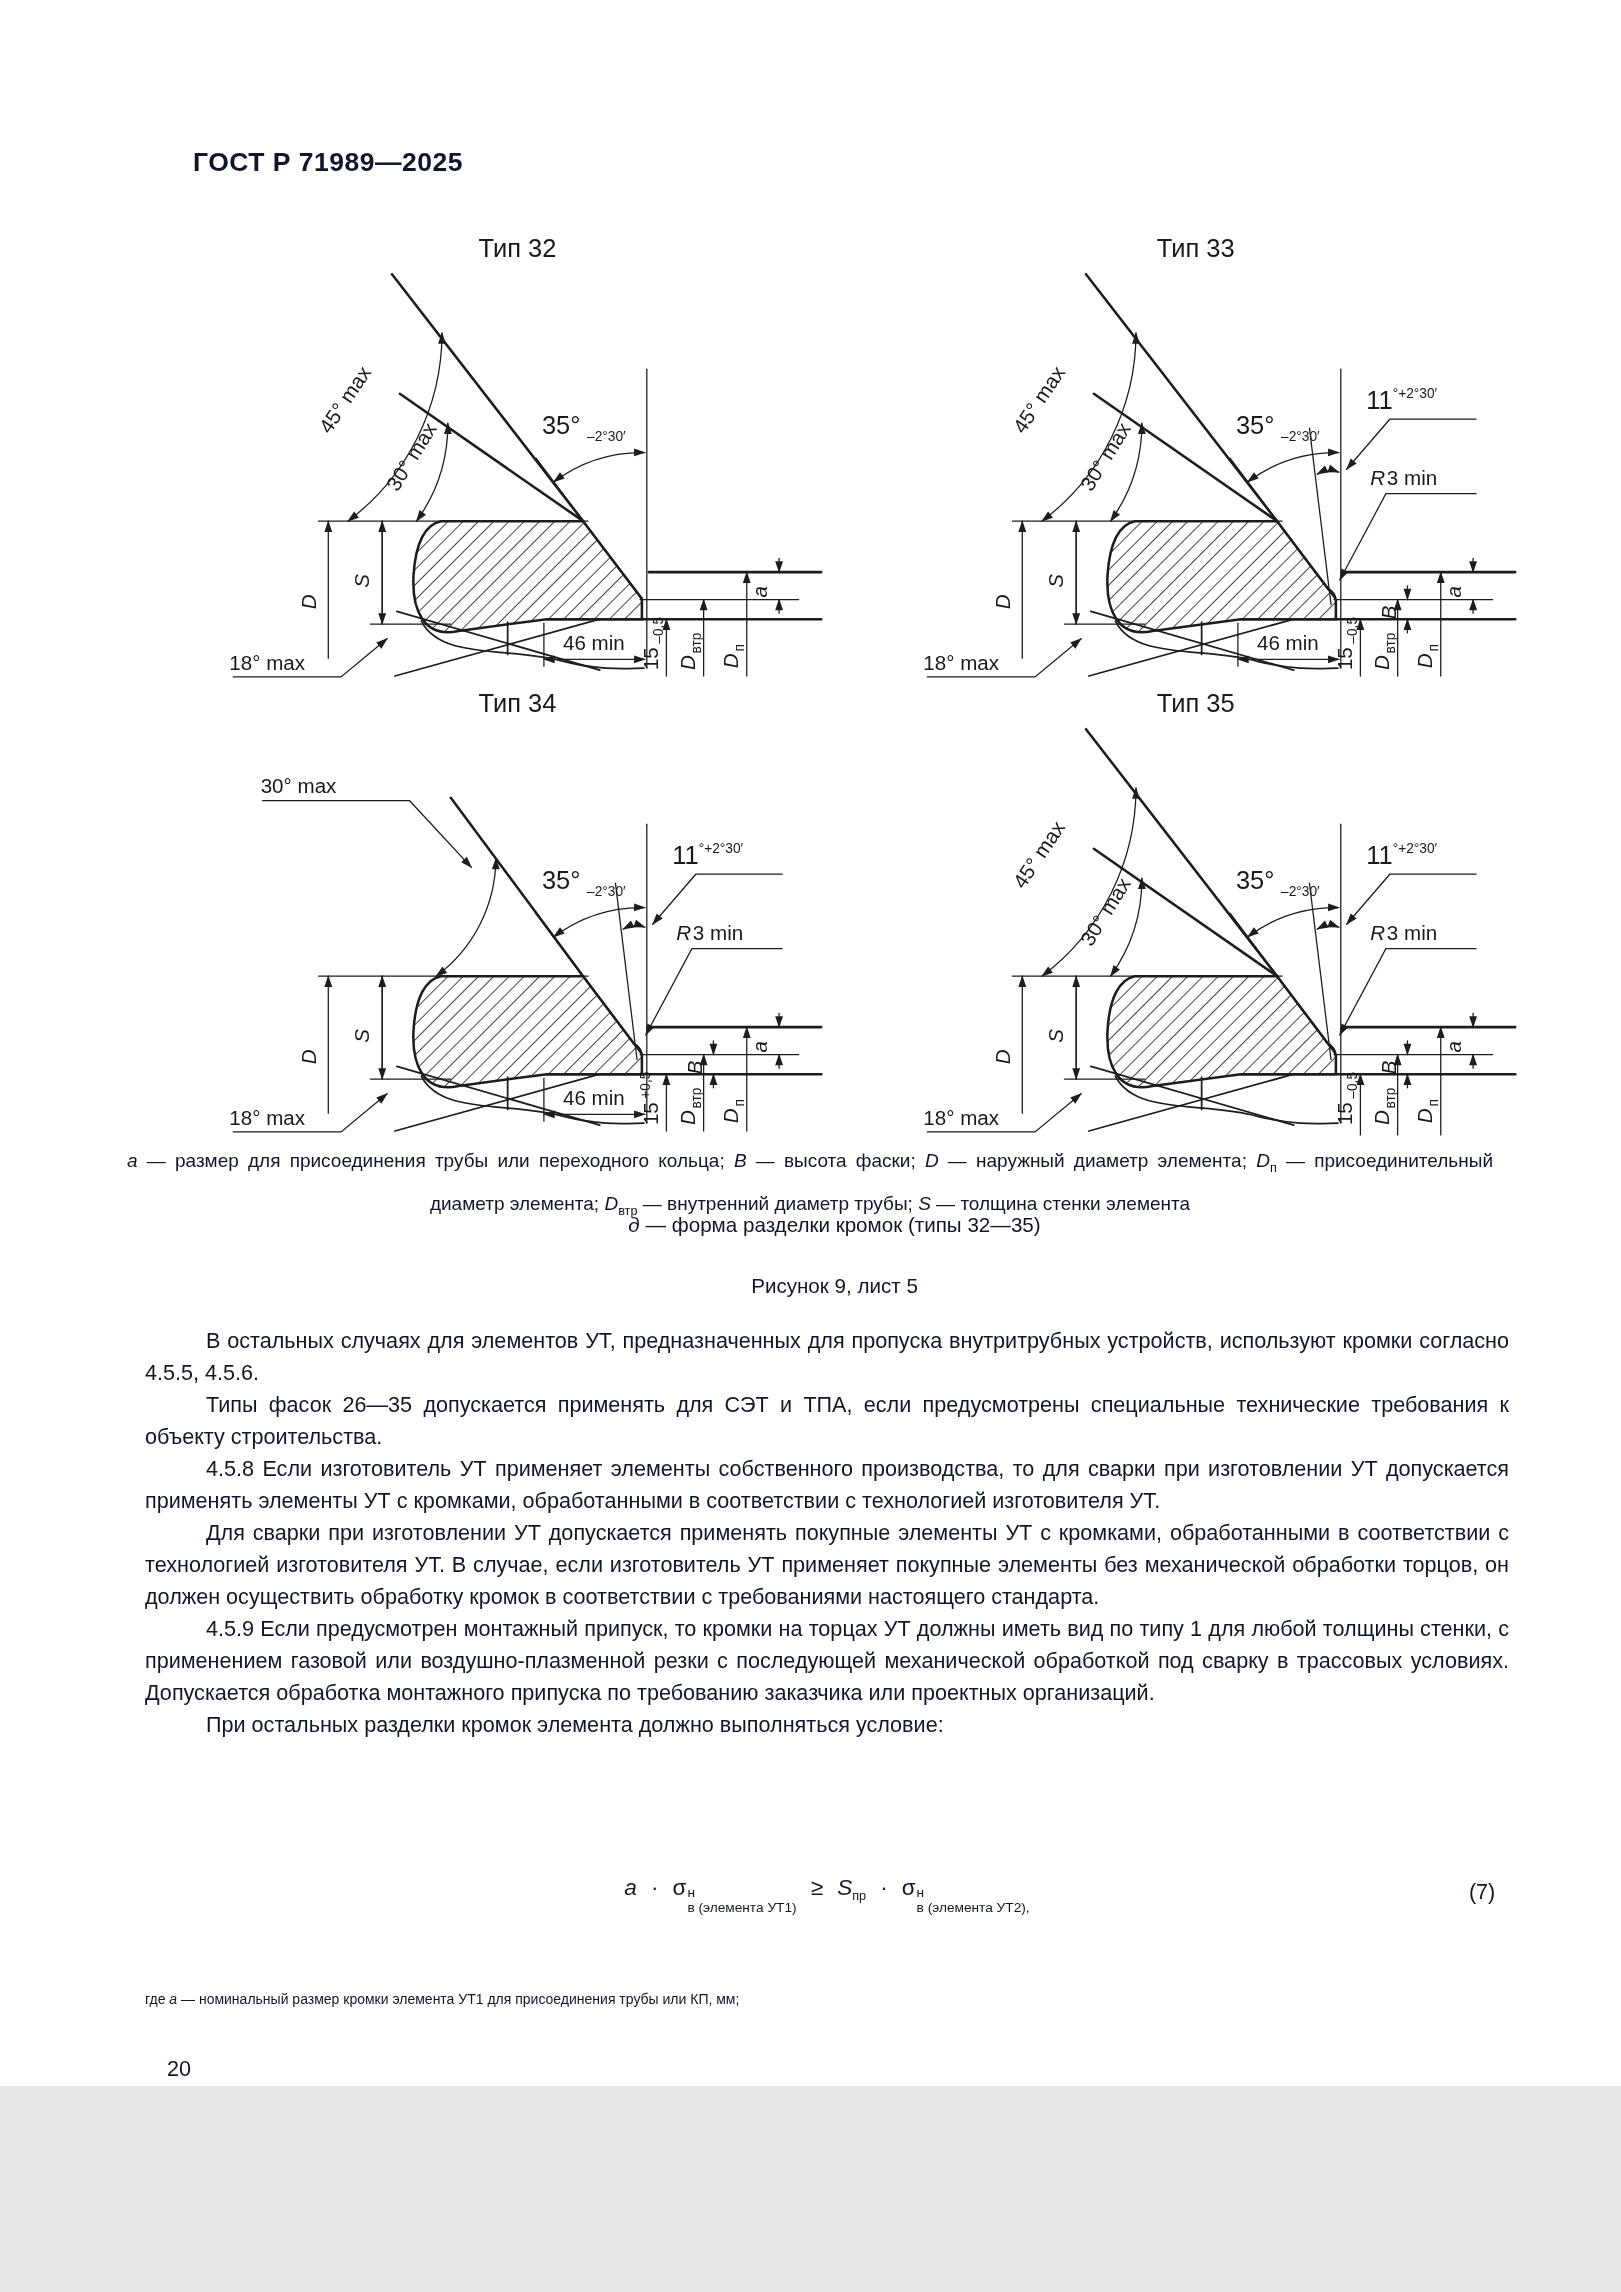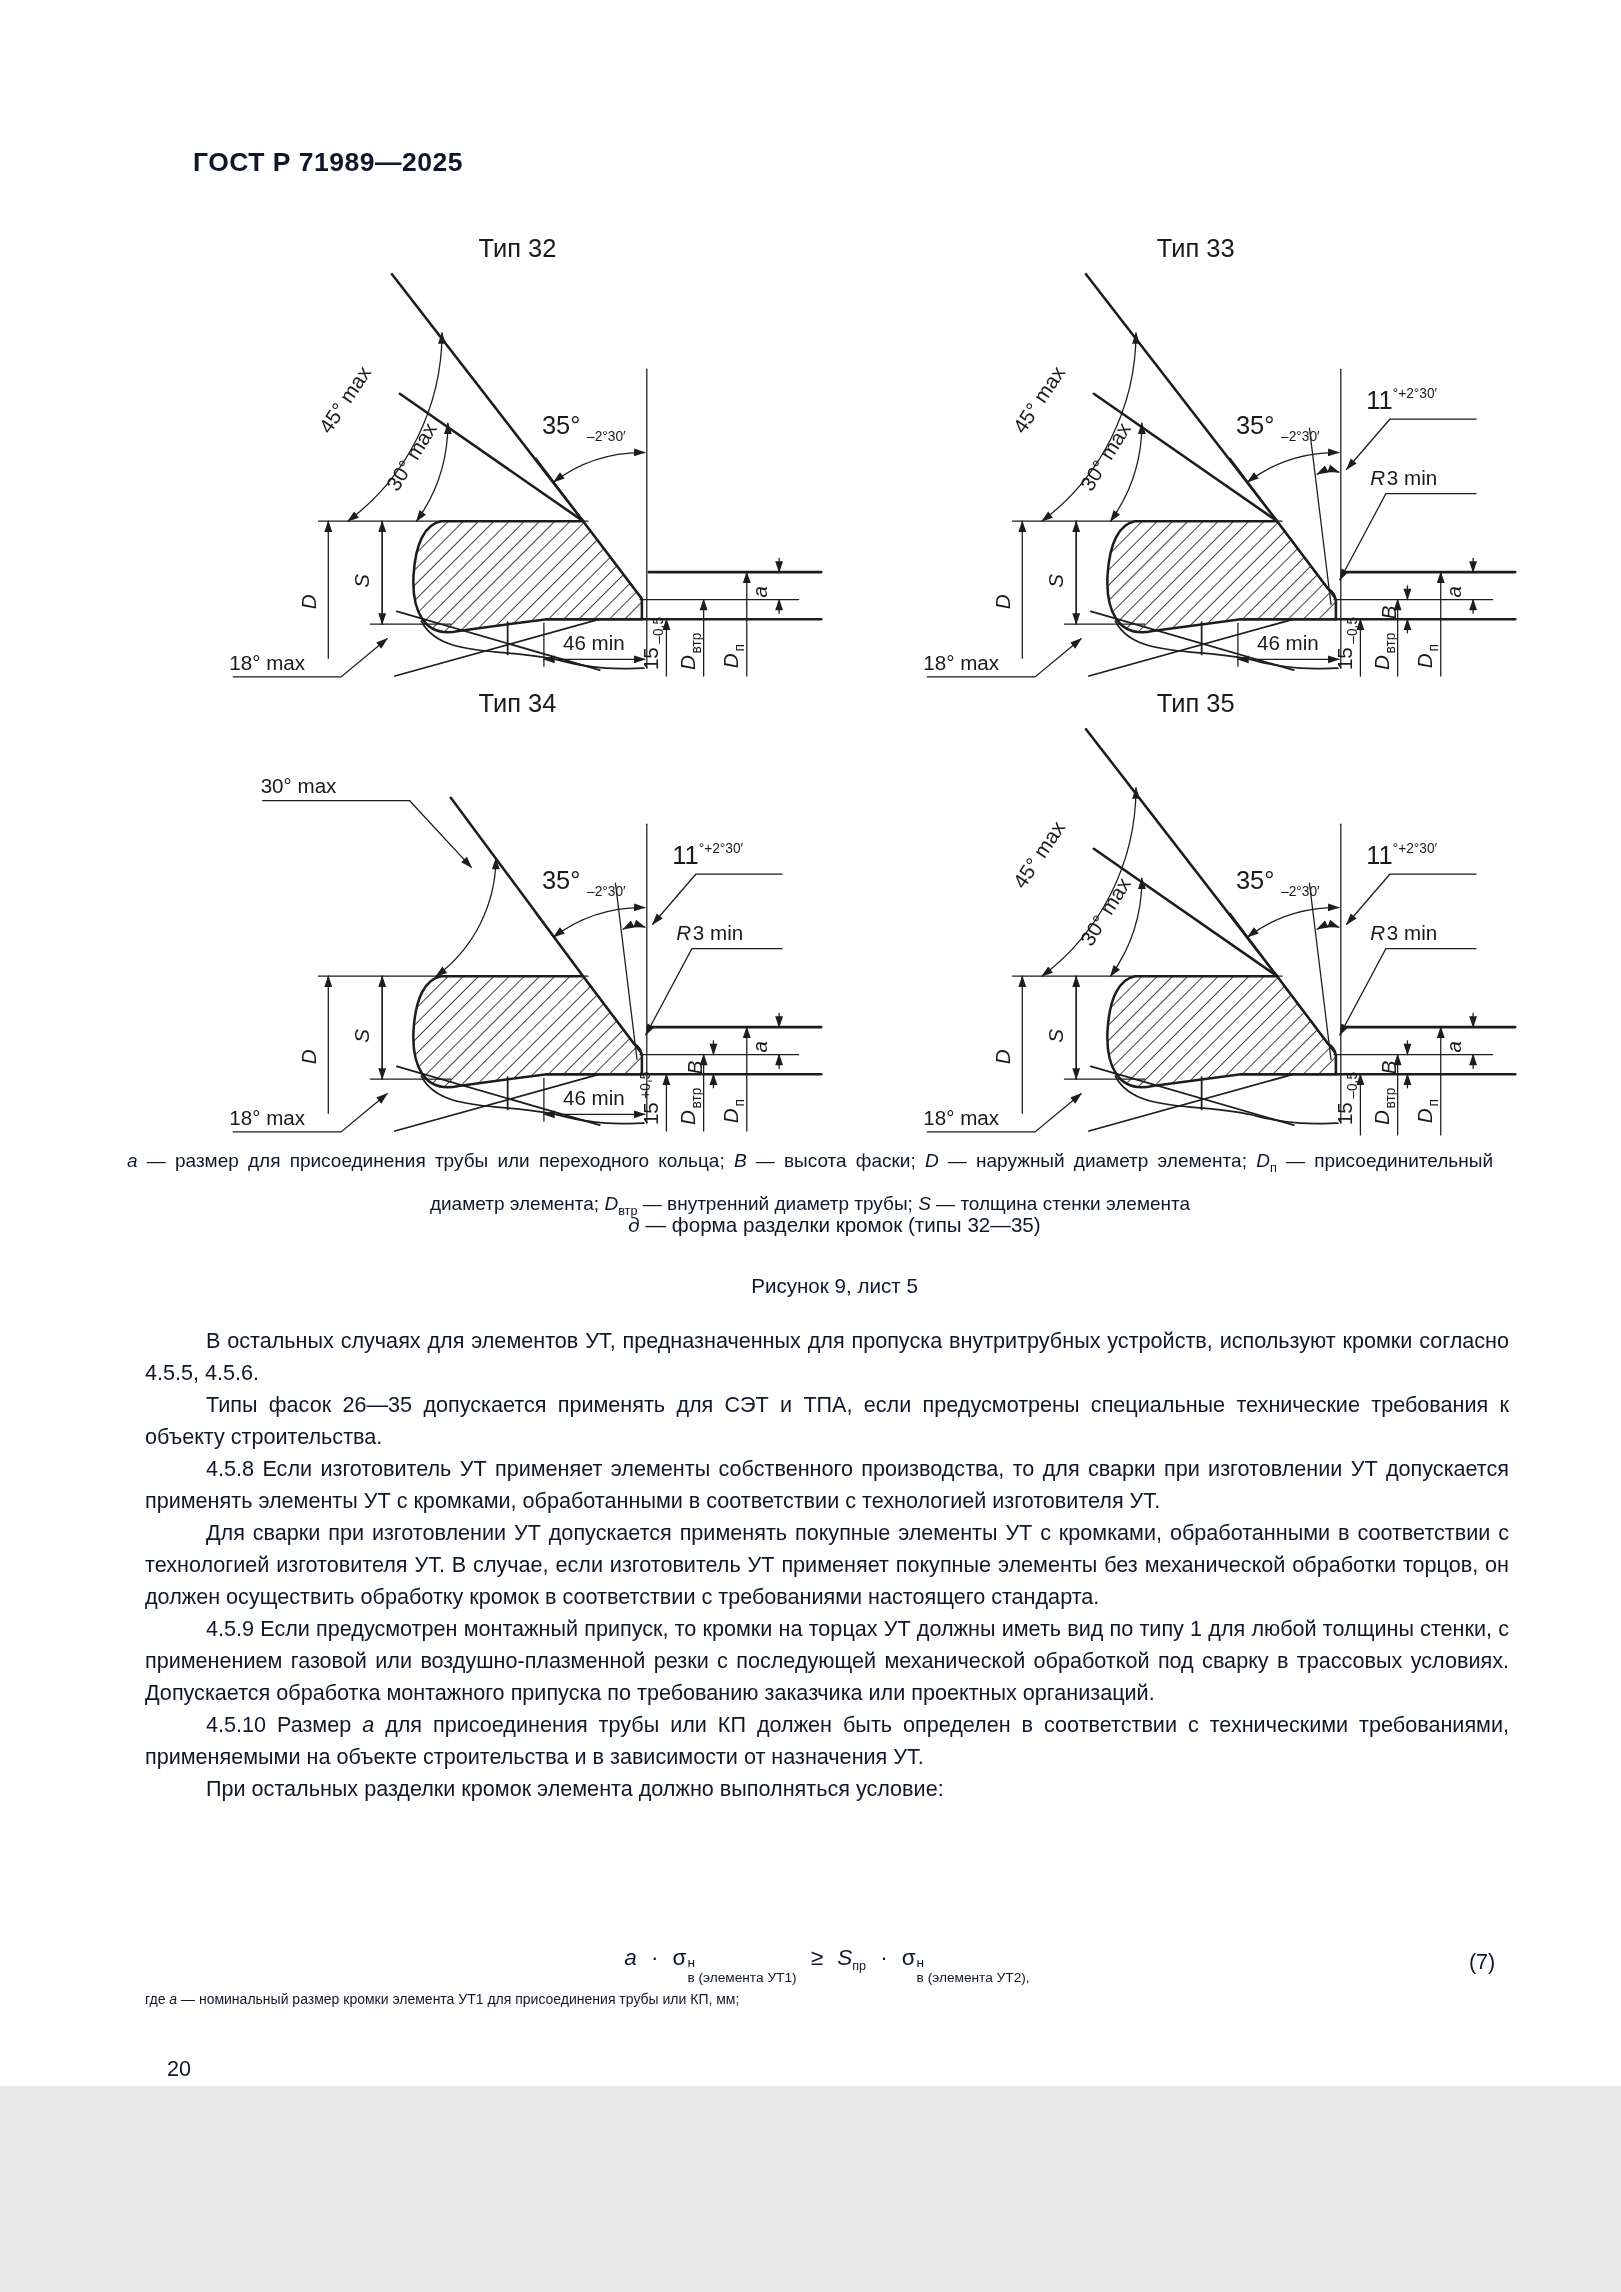--- a/index.html
+++ b/index.html
@@ -16,21 +16,21 @@
   svg.fig .dv{font-size:21px;font-style:italic;}
   svg.fig .ds{font-size:14px;}
   .caption{position:absolute;top:1143px;left:127px;width:1366px;font-size:19px;line-height:35px;
            text-align:justify;text-align-last:center;}
   .it{font-style:italic;}
   .sub{font-size:12.7px;vertical-align:-4.9px;}
   .cline{position:absolute;left:0;width:100%;text-align:center;font-size:20.6px;padding-left:24px;}
   .body-text{position:absolute;top:1325px;left:145px;width:1364px;font-size:21.6px;line-height:32px;
              text-align:justify;}
   .body-text p{margin:0;text-indent:61px;}
-  .formula-row{position:absolute;top:1945px;left:145px;width:1364px;text-align:center;font-size:22.5px;}
+  .formula-row{position:absolute;top:1875px;left:145px;width:1364px;text-align:center;font-size:22.5px;}
   .formula-row .fnum{position:absolute;right:13.7px;top:3.9px;font-size:21.6px;}
   .stk{display:inline-block;vertical-align:-16.7px;line-height:14.7px;font-size:13.7px;text-align:left;margin-left:1px;}
   .stk span{display:block;}
   .gsp{display:inline-block;width:7.8px;}
   .where{position:absolute;top:1991px;left:145px;width:1364px;font-size:14px;}
   .pagenum{position:absolute;left:167px;top:2056px;font-size:21.6px;}
 </style>
 </head>
 <body>
 
@@ -339,21 +339,20 @@
     <span class="it">д</span><span> — форма разделки кромок (типы 32—35)</span>
   </div>
   <div class="cline" style="top:1274px">Рисунок 9, лист 5</div>
 
   <div class="body-text">
     <p>В остальных случаях для элементов УТ, предназначенных для пропуска внутритрубных устройств, используют кромки согласно 4.5.5, 4.5.6.</p>
     <p>Типы фасок 26—35 допускается применять для СЭТ и ТПА, если предусмотрены специальные технические требования к объекту строительства.</p>
     <p>4.5.8 Если изготовитель УТ применяет элементы собственного производства, то для сварки при изготовлении УТ допускается применять элементы УТ с кромками, обработанными в соответствии с технологией изготовителя УТ.</p>
     <p>Для сварки при изготовлении УТ допускается применять покупные элементы УТ с кромками, обработанными в соответствии с технологией изготовителя УТ. В случае, если изготовитель УТ применяет покупные элементы без механической обработки торцов, он должен осуществить обработку кромок в соответствии с требованиями настоящего стандарта.</p>
     <p>4.5.9 Если предусмотрен монтажный припуск, то кромки на торцах УТ должны иметь вид по типу 1 для любой толщины стенки, с применением газовой или воздушно-плазменной резки с последующей механической обработкой под сварку в трассовых условиях. Допускается обработка монтажного припуска по требованию заказчика или проектных организаций.</p>
-    <p><span>4.5.10 Размер </span><span class="it">а</span><span> для присоединения трубы или КП должен быть определен в соответствии с техническими требованиями, применяемыми на объекте строительства и в зависимости от назначения УТ.</span></p>
     <p>При остальных разделки кромок элемента должно выполняться условие:</p>
   </div>
 
   <div class="formula-row">
     <span class="it">a</span>
     <span class="gsp"></span><span>·</span><span class="gsp"></span>
     <span>σ</span><span class="stk"><span>н</span><span>в (элемента УТ1)</span></span>
     <span class="gsp"></span><span>≥</span><span class="gsp"></span>
     <span class="it">S</span><span class="sub">пр</span>
     <span class="gsp"></span><span>·</span><span class="gsp"></span>

